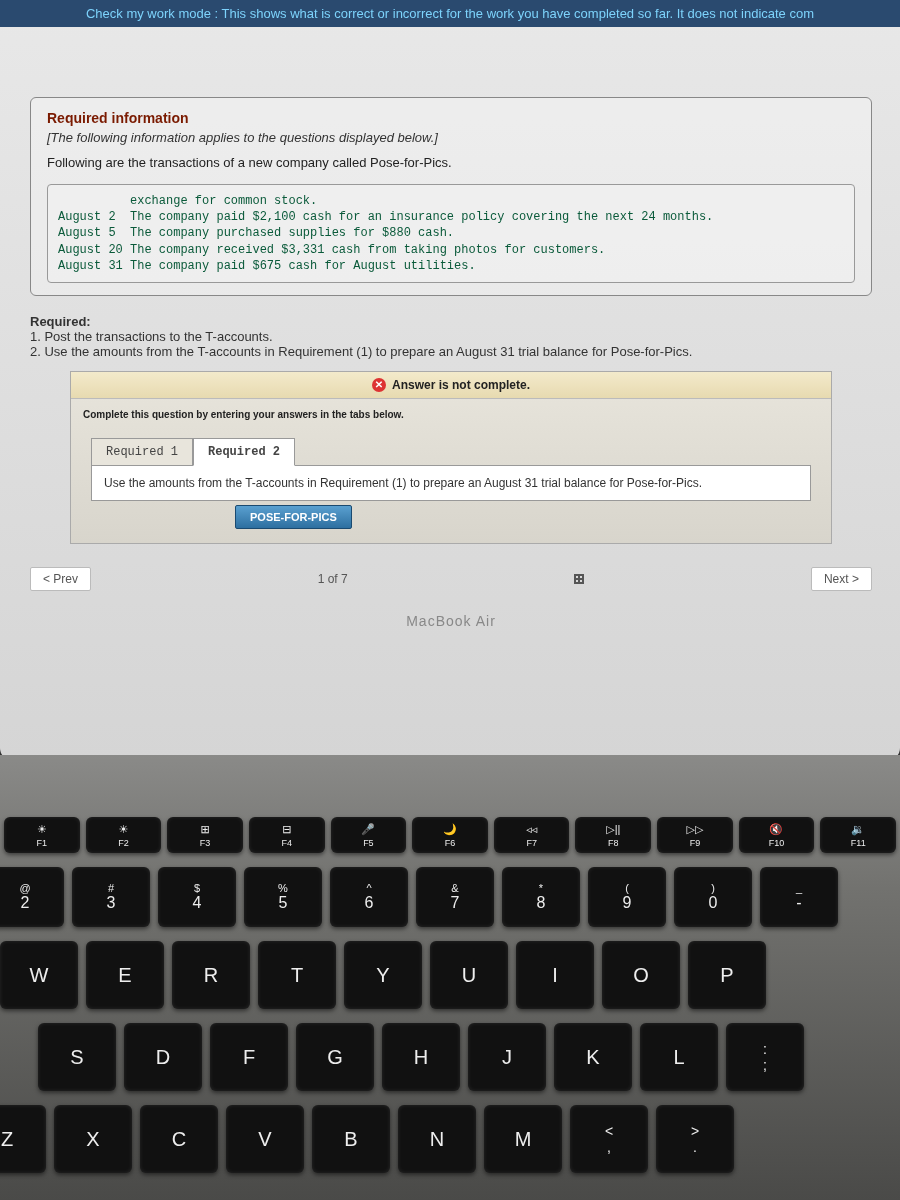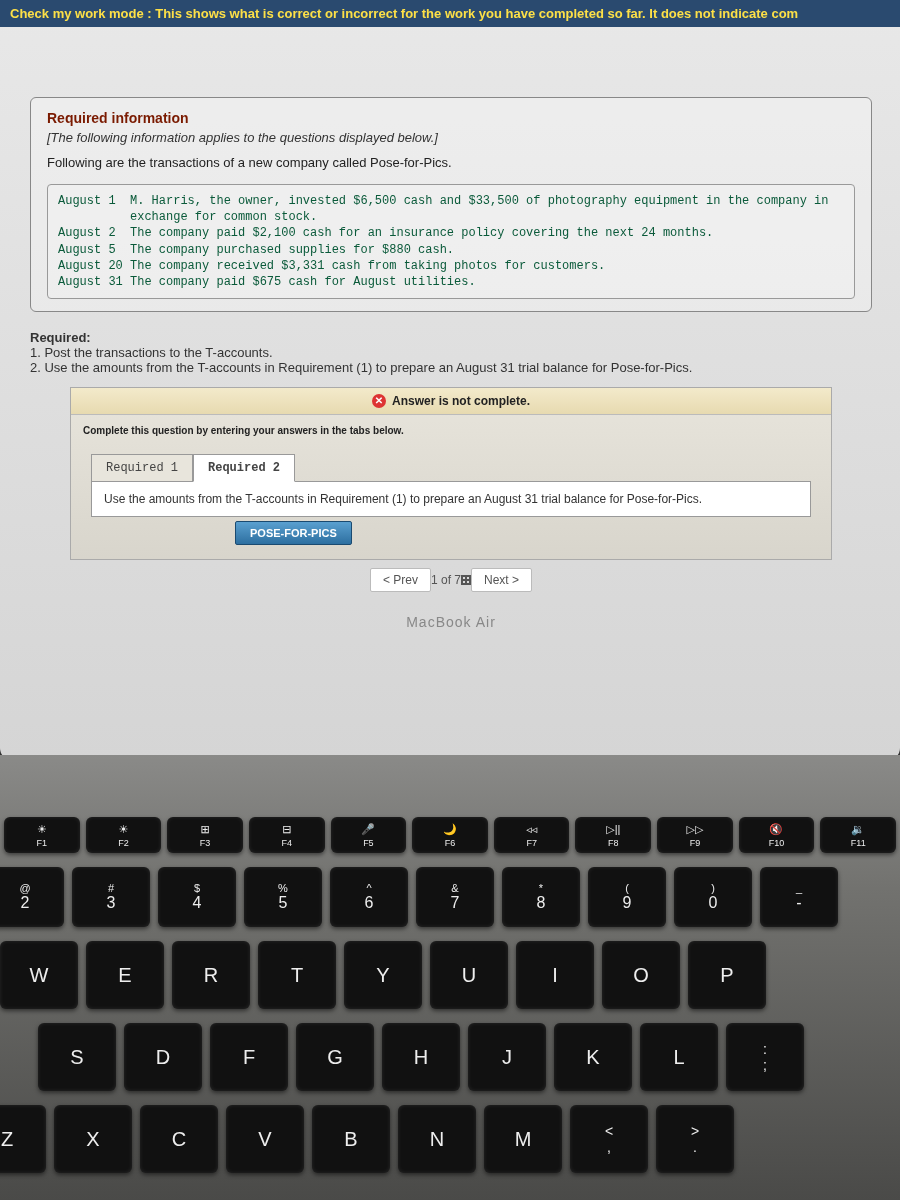--- a/index.html
+++ b/index.html
@@ -1,18 +1,18 @@
 <!DOCTYPE html>
 <html><head>
 <meta charset="utf-8">
 <style>
 * { margin: 0; padding: 0; box-sizing: border-box; }
 body { width: 900px; height: 1200px; font-family: Arial, sans-serif; background: #333; overflow: hidden; position: relative; }
 .screen { width: 900px; height: 760px; background: linear-gradient(180deg, #e8e8e8 0%, #d5d5d5 100%); position: relative; border-radius: 0 0 12px 12px; }
-.topbar { background: #2a4a6f; color: #fde047; padding: 6px 10px; font-size: 13px; font-weight: 700; white-space: nowrap; overflow: hidden; }
+.topbar { background: #2a4a6f; color: #7dd3fc; padding: 6px 10px; font-size: 13px; font-weight: 400; white-space: nowrap; overflow: hidden; text-align: center; }
 .content-area { padding: 70px 28px 10px 30px; }
 .info-box { border: 1px solid #888; border-radius: 6px; padding: 12px 16px; background: rgba(255,255,255,0.3); margin-bottom: 18px; }
 .req-heading { color: #7a1a00; font-weight: 700; font-size: 14px; margin-bottom: 4px; }
 .italic-note { font-style: italic; color: #333; font-size: 13px; margin-bottom: 10px; }
 .intro-text { color: #222; font-size: 13px; margin-bottom: 14px; }
 .trans-box { border: 1px solid #999; border-radius: 4px; padding: 8px 10px; background: rgba(255,255,255,0.2); }
 .trans-line { font-family: 'Courier New', monospace; font-size: 12px; color: #0a5a3a; line-height: 1.35; white-space: pre; }
 .required-block { margin-bottom: 12px; }
 .required-block .hdr { font-weight: 700; color: #333; font-size: 13px; }
 .required-block .item { color: #333; font-size: 13px; }
@@ -20,21 +20,21 @@
 .status-row { display: flex; align-items: center; justify-content: center; background: linear-gradient(180deg, #f3eacb 0%, #e7dab0 100%); padding: 6px; font-size: 12px; font-weight: 700; color: #222; border-bottom: 1px solid #bbb; }
 .status-row .x-icon { width: 14px; height: 14px; background: #d33; border-radius: 50%; color: #fff; font-size: 10px; line-height: 14px; text-align: center; margin-right: 6px; font-weight: 700; }
 .instruct { padding: 10px 12px; font-size: 10px; font-weight: 700; color: #222; }
 .tabs-area { padding: 8px 20px 4px 20px; }
 .tabs { display: flex; gap: 0; font-family: Liberation Mono, monospace; }
 .tab { border: 1px solid #999; padding: 6px 14px; font-size: 12px; background: #e8e5dc; cursor: pointer; color: #444; }
 .tab.active { background: #fff; border-bottom: 1px solid #fff; font-weight: 600; }
 .tab-content { border: 1px solid #999; margin-top: -1px; padding: 10px 12px; font-size: 12px; background: #fff; color: #333; }
 .pf-row { display: flex; padding: 0 20px 14px 20px; }
 .pf-btn { background: linear-gradient(180deg, #5aa0d0 0%, #2d6fa0 100%); color: #fff; border: 1px solid #1a4a70; padding: 5px 14px; font-size: 11px; font-weight: 700; border-radius: 2px; margin-left: 144px; }
-.nav-row { display: flex; justify-content: center; align-items: center; gap: 0; padding: 8px 0 14px 0; font-size: 12px; color: #555; }
+.nav-row { display: flex; justify-content: space-between; align-items: center; gap: 0; padding: 8px 0 14px 0; font-size: 12px; color: #555; margin-top: 15px; }
 .nav-row .btn { border: 1px solid #bbb; padding: 4px 12px; background: #fff; border-radius: 2px; cursor: pointer; font-size: 12px; }
 .nav-row .grid-icon { display: inline-block; width: 10px; height: 10px; background: repeating-linear-gradient(90deg,#555 0 2px,transparent 2px 4px), repeating-linear-gradient(0deg,#555 0 2px,transparent 2px 4px); }
 .mba-label { text-align: center; color: #888; font-size: 14px; padding: 8px 0; letter-spacing: 1px; }
 .bezel { position: absolute; top: 755px; left: 0; width: 900px; height: 445px; background: linear-gradient(180deg, #8a8a88 0%, #72726f 30%, #4a4a48 100%); }
 .kb-row { display: flex; gap: 8px; padding: 0 4px; }
 .fn-row { padding-top: 62px; gap: 6px; }
 .key { background: #111; color: #eee; border-radius: 6px; display: flex; flex-direction: column; align-items: center; justify-content: center; font-size: 11px; box-shadow: inset 0 0 4px rgba(255,255,255,0.1), 0 2px 4px rgba(0,0,0,0.5); }
 .fn-key { width: 76px; height: 36px; font-size: 9px; gap: 2px; }
 .fn-key .icon { font-size: 11px; }
 .num-key { width: 78px; height: 60px; }
@@ -54,21 +54,20 @@
   <div class="topbar">
     <span>Check my work mode : This shows what is correct or incorrect for the work you have completed so far. It does not indicate com</span>
   </div>
 
   <div class="content-area">
     <div class="info-box">
       <div class="req-heading">Required information</div>
       <div class="italic-note">[The following information applies to the questions displayed below.]</div>
       <div class="intro-text">Following are the transactions of a new company called Pose-for-Pics.</div>
       <div class="trans-box">
-        <div class="trans-line">August 1  M. Harris, the owner, invested $6,500 cash and $33,500 of photography equipment in the company in</div>
         <div class="trans-line">          exchange for common stock.</div>
         <div class="trans-line">August 2  The company paid $2,100 cash for an insurance policy covering the next 24 months.</div>
         <div class="trans-line">August 5  The company purchased supplies for $880 cash.</div>
         <div class="trans-line">August 20 The company received $3,331 cash from taking photos for customers.</div>
         <div class="trans-line">August 31 The company paid $675 cash for August utilities.</div>
       </div>
     </div>
 
     <div class="required-block">
       <div class="hdr">Required:</div>

